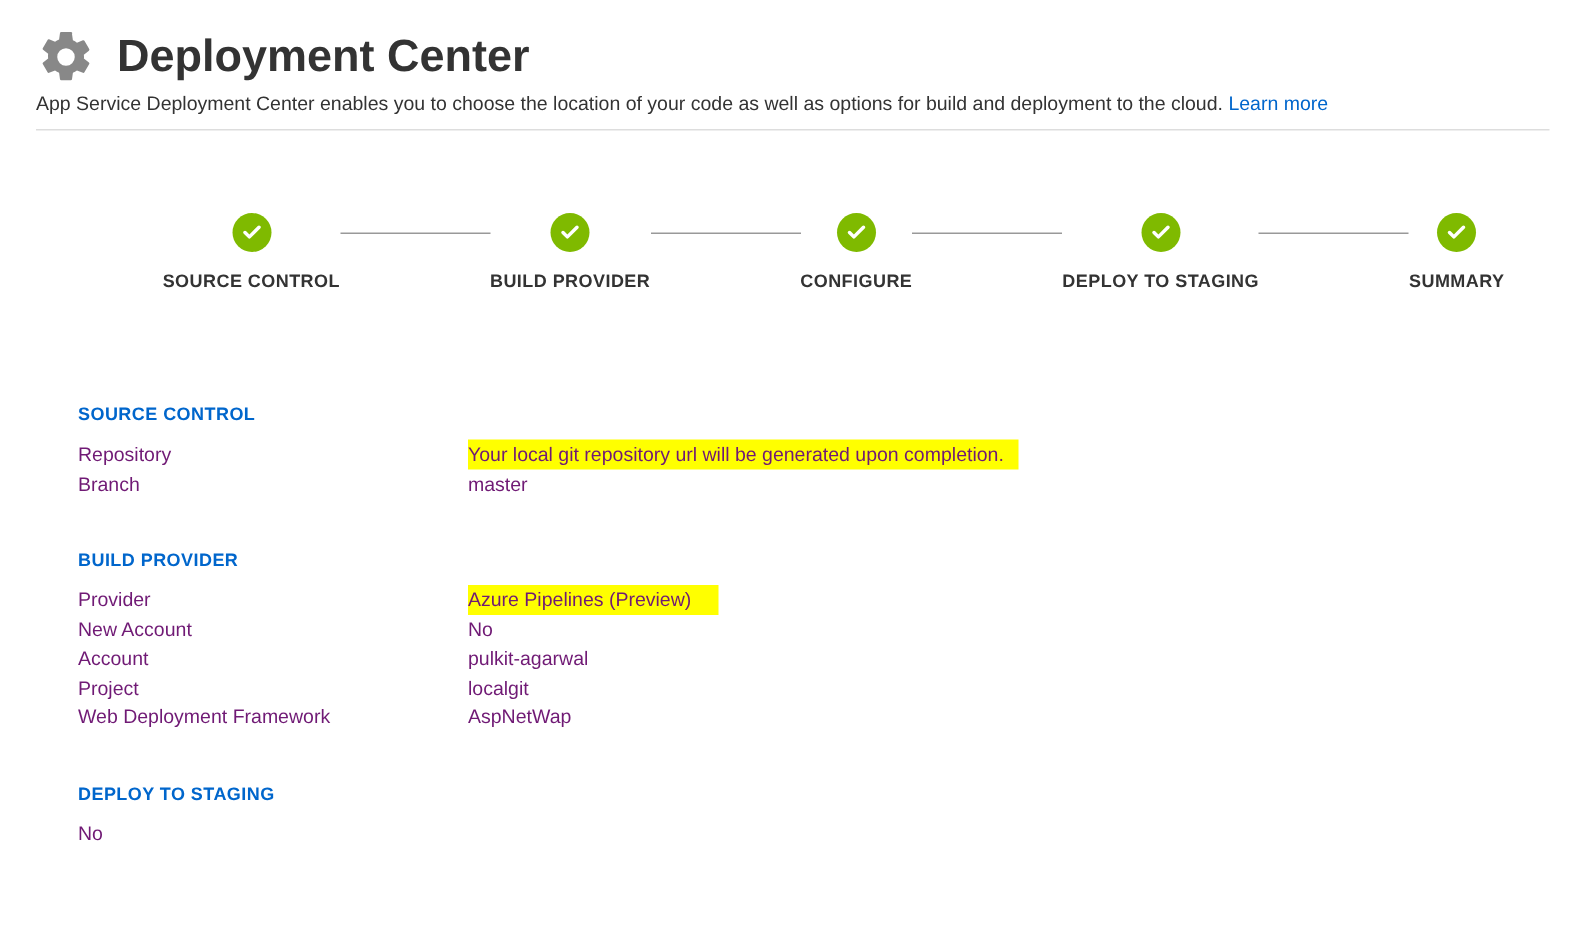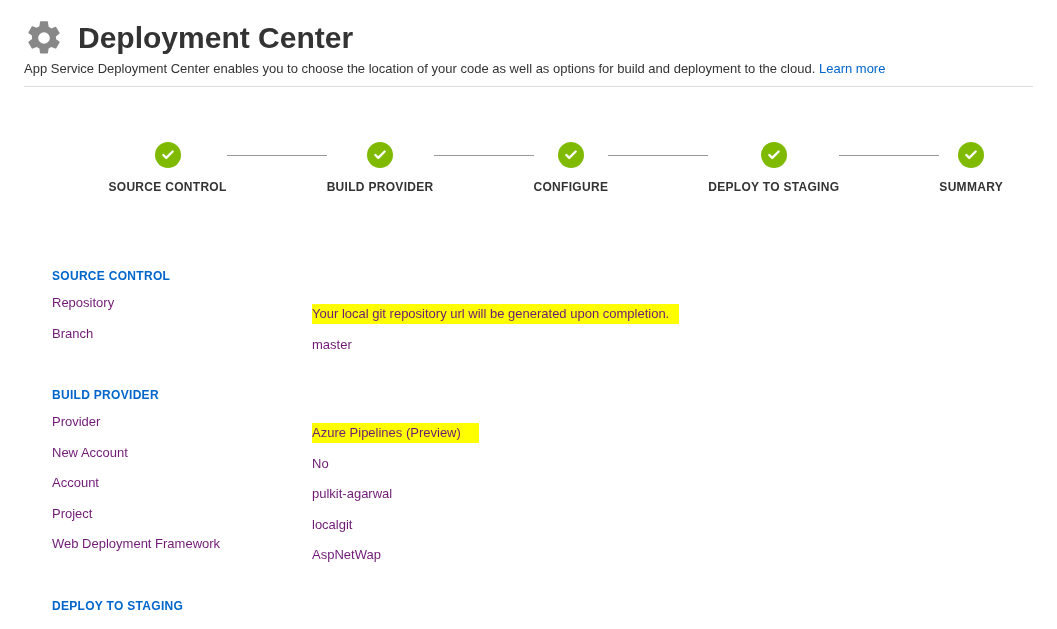--- a/index.html
+++ b/index.html
@@ -93,21 +93,21 @@
     margin-top: 34px;
   }
   .section-heading:first-child { margin-top: 0; }
   .row {
     display: flex;
     font-size: 13px;
     color: #701a75;
     line-height: 1.5;
   }
   .row .k { width: 260px; }
-  .row .v { flex: 1; margin-top: 11px; }
+  .row .v { flex: 1; }
   .hl {
     background: #ffff00;
     display: inline-block;
     padding-right: 10px;
   }
   .hl.wide { padding-right: 18px; }
 </style>
 </head>
 <body>
 

